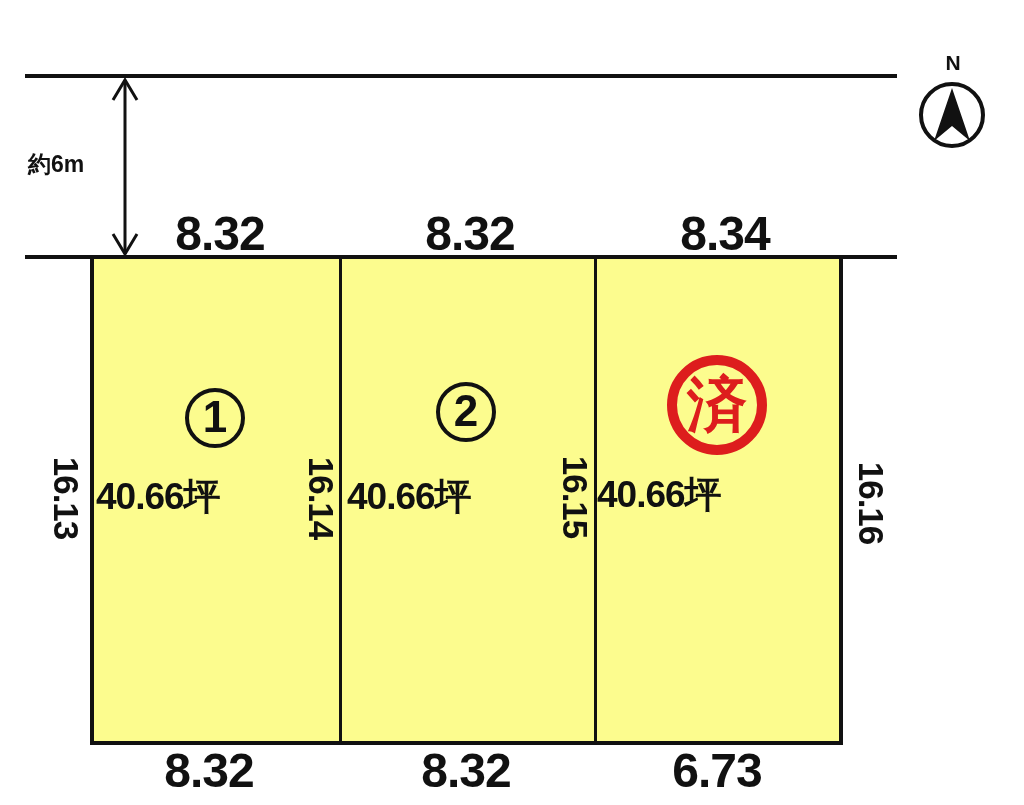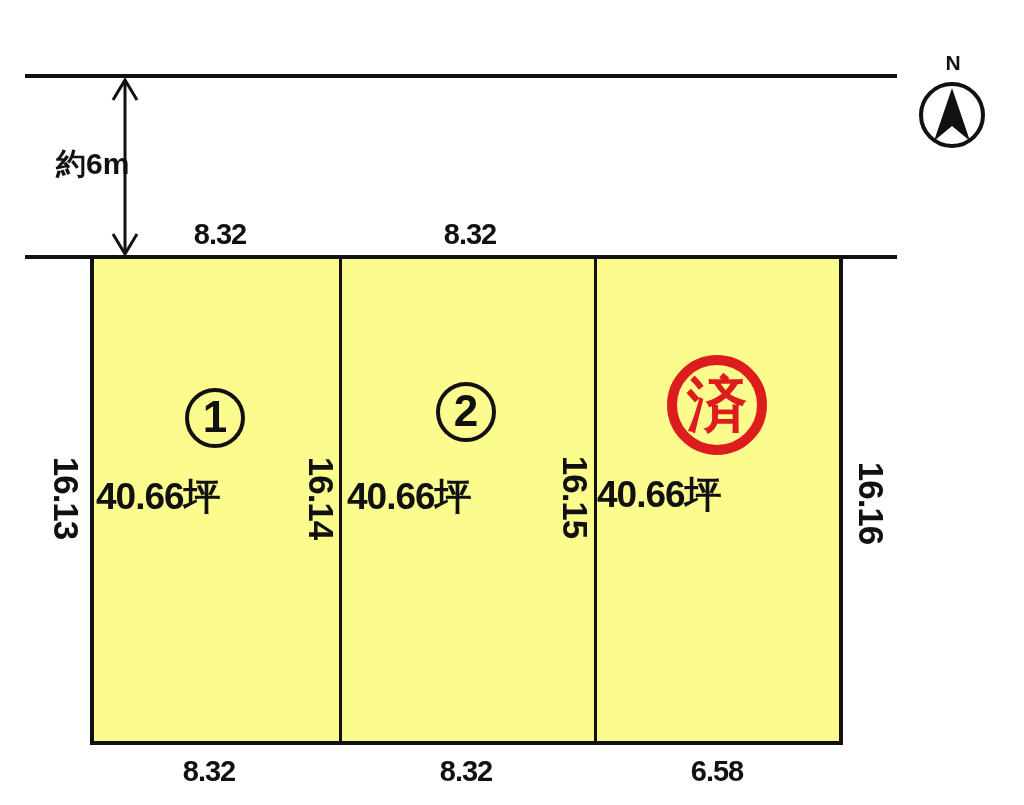--- a/index.html
+++ b/index.html
@@ -16,22 +16,22 @@
   }
 
   
   .hline { position: absolute; left: 25px; width: 872px; height: 4px; background: #111111; }
   .hline.top { top: 74px; }
   .hline.bottom { top: 255px; }
 
   
   .road-arrow { position: absolute; left: 106px; top: 77px; }
   .road-width-label {
-    position: absolute; left: 56px; top: 148px;
-    font-size: 30px; line-height: 32px; white-space: nowrap;
+    position: absolute; left: 28px; top: 148px;
+    font-size: 23px; line-height: 32px; white-space: nowrap;
   }
 
   
   .compass-n {
     position: absolute; left: 934px; top: 52px; width: 38px;
     text-align: center; font-size: 21px; line-height: 22px;
   }
   .compass-circle {
     position: absolute; left: 919px; top: 82px;
     width: 66px; height: 66px;
@@ -46,21 +46,21 @@
     background: #FCFC8E;
     border: 4px solid #111111;
   }
   .divider { position: absolute; top: 259px; width: 3px; height: 482px; background: #111111; }
   .divider.d1 { left: 339px; }
   .divider.d2 { left: 594px; }
 
   
   .dim {
     position: absolute; width: 200px; text-align: center;
-    font-size: 29px; line-height: 38px; letter-spacing: -1px;
+    font-size: 48px; line-height: 38px; letter-spacing: -1px;
   }
   .dim.top-row { top: 215px; }
   .dim.bottom-row { top: 752px; }
   .dim.t1 { left: 120px; }
   .dim.t2 { left: 370px; }
   .dim.t3 { left: 625px; }
   .dim.b1 { left: 109px; }
   .dim.b2 { left: 366px; }
   .dim.b3 { left: 617px; }
 
@@ -124,24 +124,25 @@
       <path d="M29 2 L47 55 L29 40 L11 55 Z" fill="#111111"></path>
     </svg>
   </div>
 
   <div class="plot-area"></div>
   <div class="divider d1"></div>
   <div class="divider d2"></div>
 
   <div class="dim top-row t1">8.32</div>
   <div class="dim top-row t2">8.32</div>
+  <div class="dim top-row t3">8.34</div>
 
   <div class="dim bottom-row b1">8.32</div>
   <div class="dim bottom-row b2">8.32</div>
-  <div class="dim bottom-row b3">6.58</div>
+  <div class="dim bottom-row b3">6.73</div>
 
   <div class="vdim s-left">16.13</div>
   <div class="vdim s1">16.14</div>
   <div class="vdim s2">16.15</div>
   <div class="vdim s3">16.16</div>
 
   <div class="num-badge p1">
     <span>1</span>
   </div>
   <div class="area-label a1">40.66坪</div>

